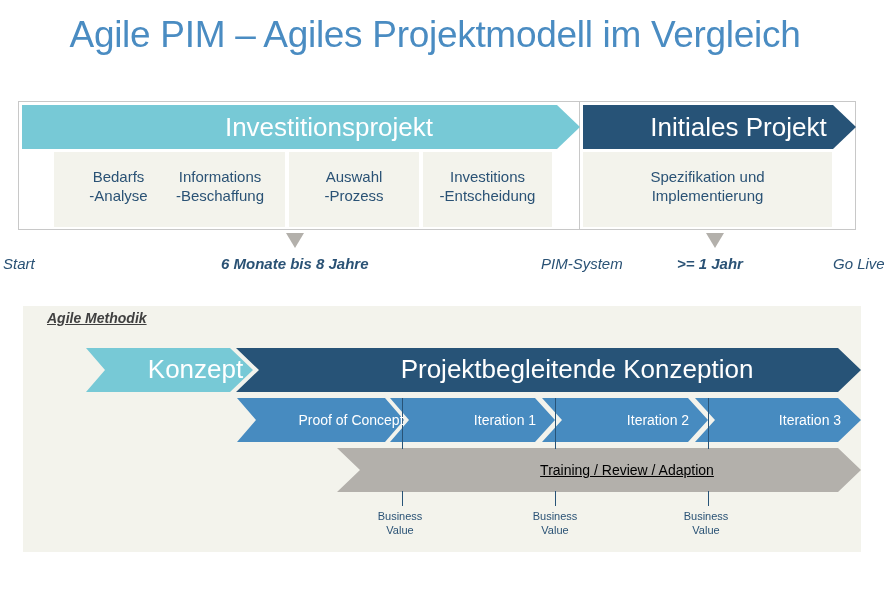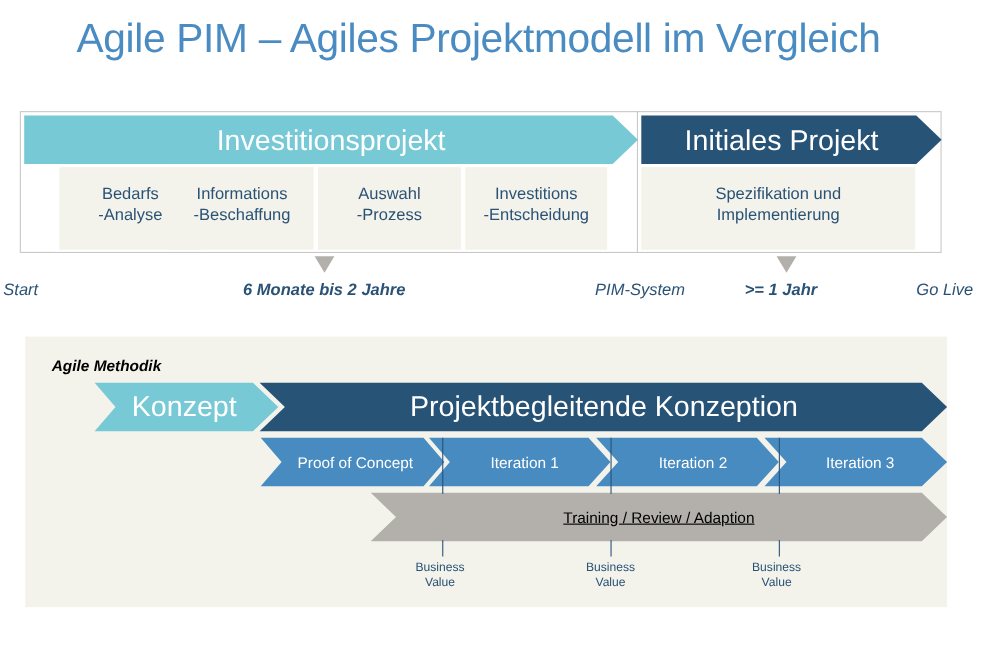--- a/index.html
+++ b/index.html
@@ -8,25 +8,25 @@
   .abs { position: absolute; }
   #title { left: 0; top: 14px; width: 870px; text-align: center; font-size: 37px;
            color: #4a8cc2; font-weight: normal; letter-spacing: -0.3px; }
   #top-frame { left: 18px; top: 101px; width: 838px; height: 129px;
                border: 1px solid #c8c8c8; box-sizing: border-box; }
   #top-divider { left: 579px; top: 101px; width: 1px; height: 129px; background: #c8c8c8; }
   svg#diagram { position: absolute; left: 0; top: 0; }
   .cell { position: absolute; top: 152px; height: 75px; background: #f3f3ec;
           display: flex; align-items: center; justify-content: center; text-align: center;
           color: #2a5275; font-size: 15px; line-height: 19px; padding-bottom: 8px; box-sizing: border-box; }
-  .bar-label { position: absolute; color: #ffffff; text-align: center; white-space: nowrap; }
+  .bar-label { position: absolute; color: #ffffff; text-align: center; white-space: nowrap; padding-left: 28px; }
   .tl-label { position: absolute; top: 255px; font-size: 15px; font-style: italic; color: #2a5275; white-space: nowrap; }
   .tl-label.bold { font-weight: bold; color: #2a5275; }
   #agile-panel { left: 23px; top: 306px; width: 838px; height: 246px; background: #f3f3ec; }
-  #agile-label { left: 47px; top: 324px; font-size: 14px; font-style: italic; font-weight: bold; color: #000000; }
+  #agile-label { left: 47px; top: 310px; font-size: 14px; font-style: italic; font-weight: bold; color: #404040; text-decoration: underline; }
   .bv { position: absolute; top: 509px; width: 70px; text-align: center; font-size: 11px;
         line-height: 14px; color: #2a5275; }
 </style>
 </head>
 <body>
 
 <div id="title" class="abs">Agile PIM – Agiles Projektmodell im Vergleich</div>
 
 <div id="top-frame" class="abs"></div>
 <div id="top-divider" class="abs"></div>
@@ -76,21 +76,21 @@
 <div class="cell" style="left:423px; width:129px;">
   <div><span>Investitions</span><br>
        <span>-Entscheidung</span></div>
 </div>
 <div class="cell" style="left:583px; width:249px;">
   <div><span>Spezifikation und</span><br>
        <span>Implementierung</span></div>
 </div>
 
 <div class="tl-label" style="left:3px;">Start</div>
-<div class="tl-label bold" style="left:221px;">6 Monate bis 2 Jahre</div>
+<div class="tl-label bold" style="left:221px;">6 Monate bis 8 Jahre</div>
 <div class="tl-label" style="left:541px;">PIM-System</div>
 <div class="tl-label bold" style="left:677px;">&gt;= 1 Jahr</div>
 <div class="tl-label" style="left:833px;">Go Live</div>
 
 <div id="agile-label" class="abs">Agile Methodik</div>
 <div class="bar-label" style="left:100px; top:351px; width:135px; font-size:26px; line-height:36px;">Konzept</div>
 <div class="bar-label" style="left:259px; top:351px; width:580px; font-size:26px; line-height:36px;">Projektbegleitende Konzeption</div>
 
 <div class="bar-label" style="left:256px; top:410px; width:134px; font-size:14px; line-height:20px;text-align:center;">Proof of Concept</div>
 <div class="bar-label" style="left:409px; top:410px; width:136px; font-size:14px; line-height:20px;text-align:center;">Iteration 1</div>

